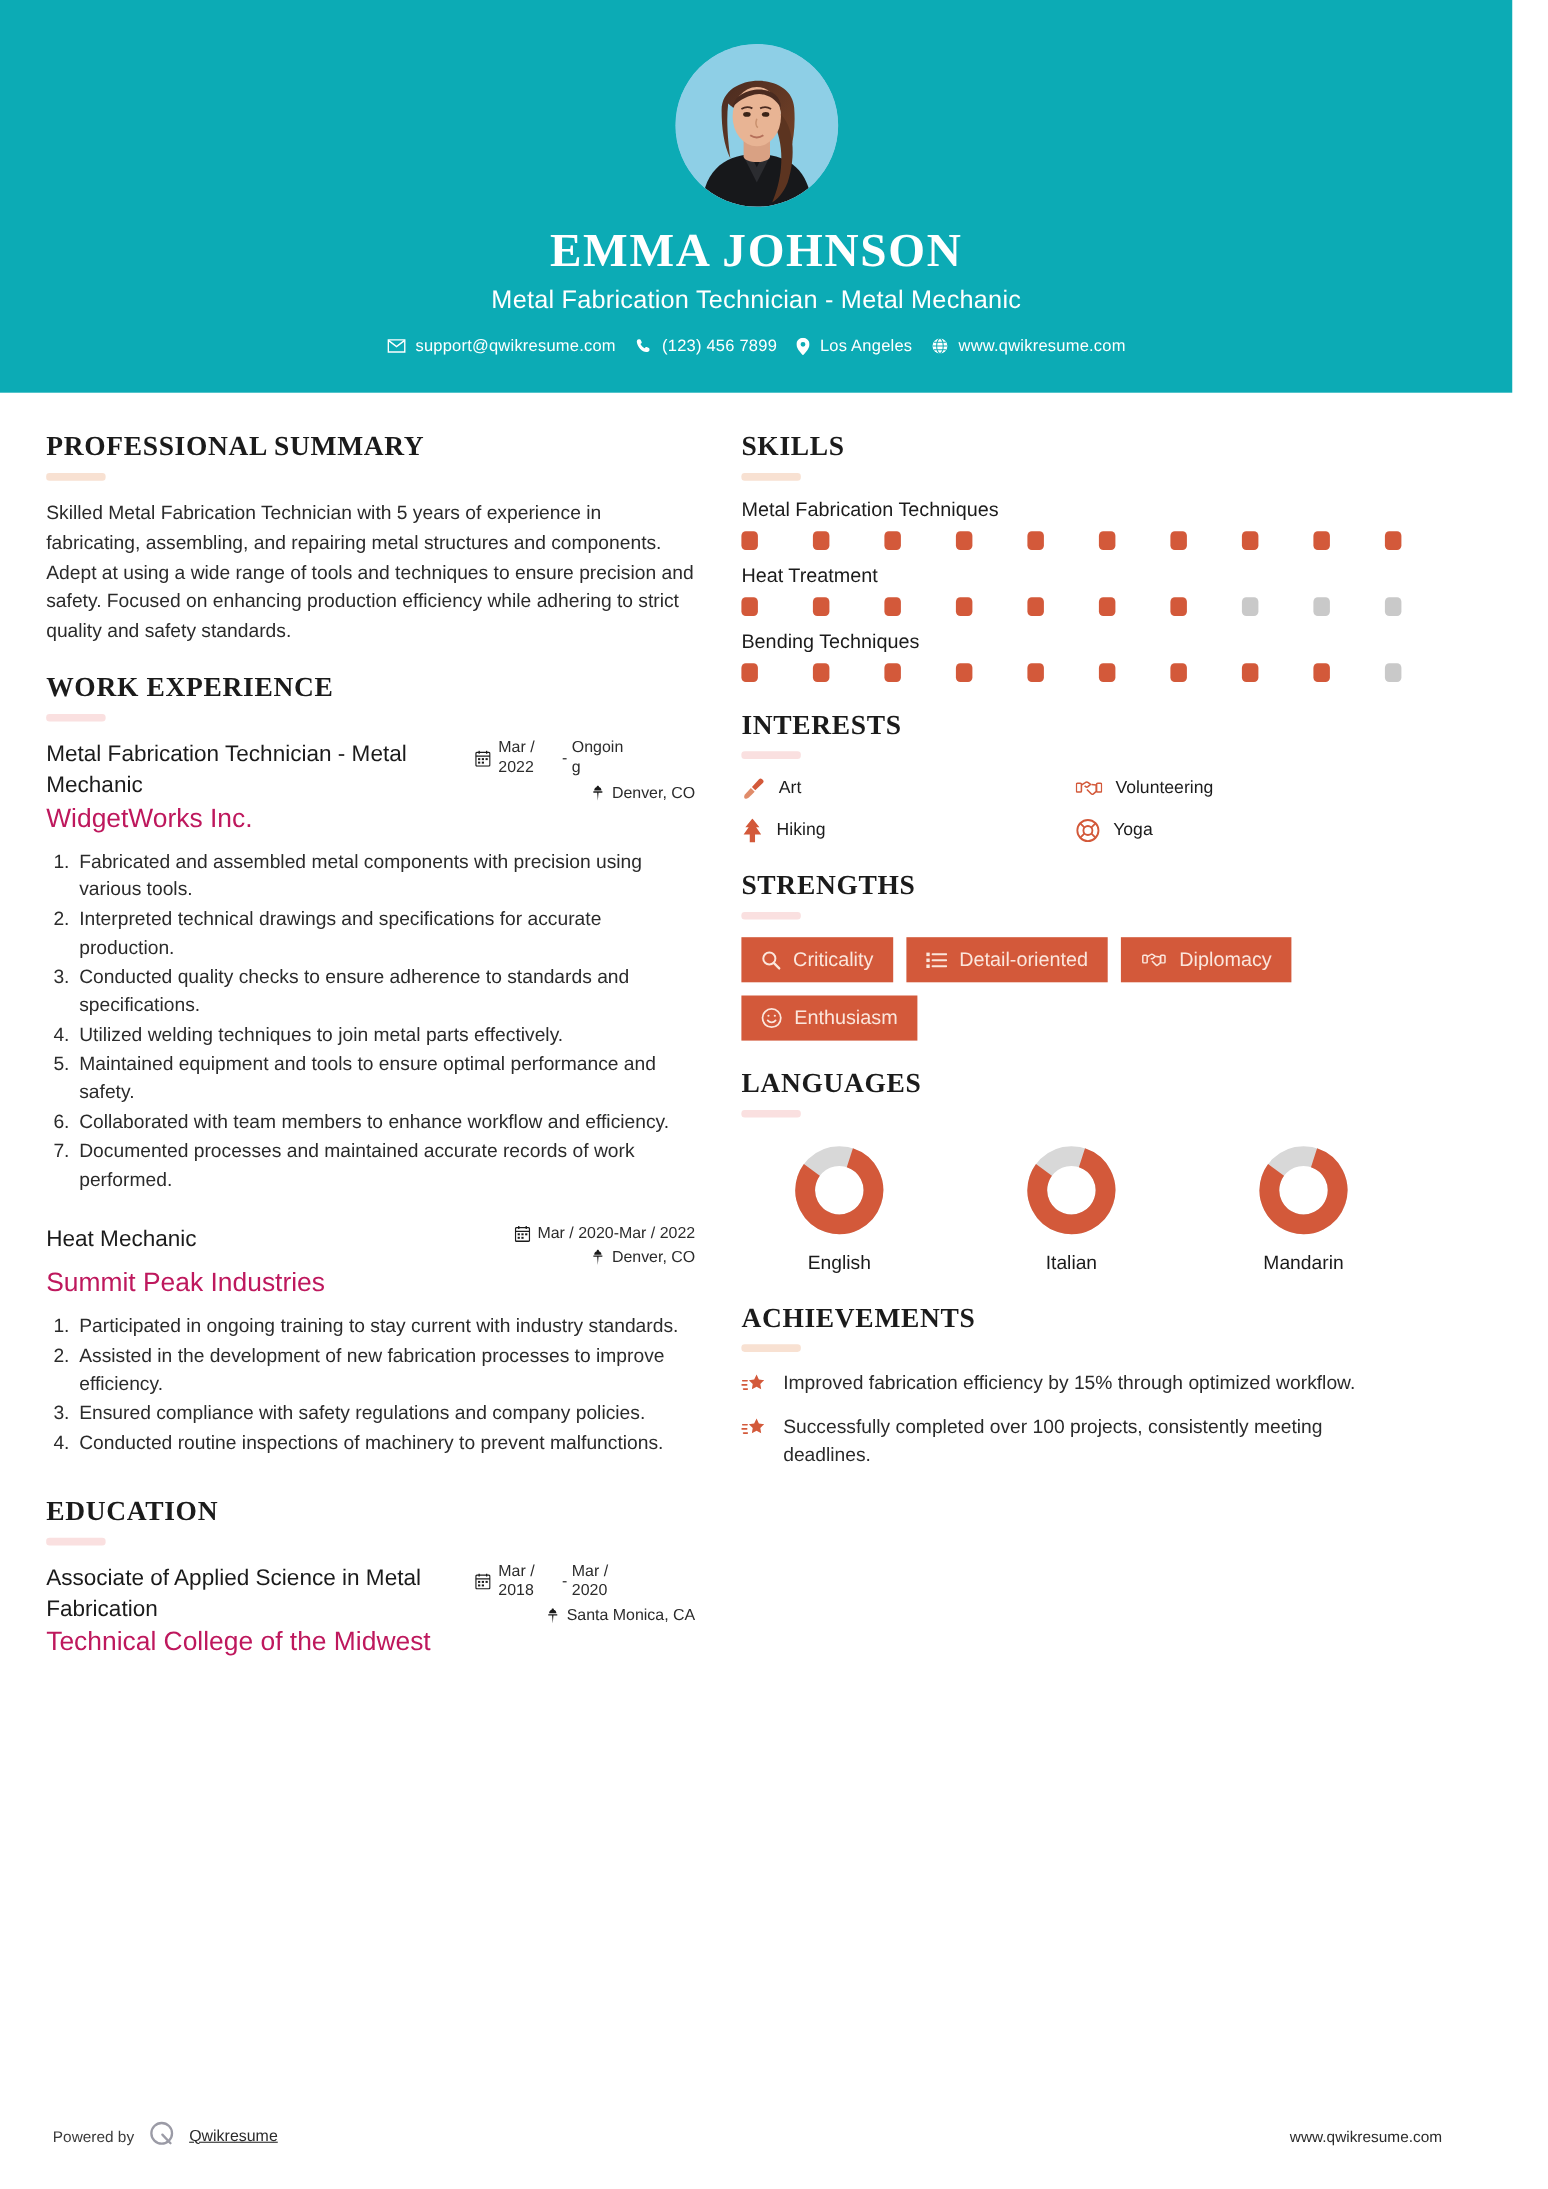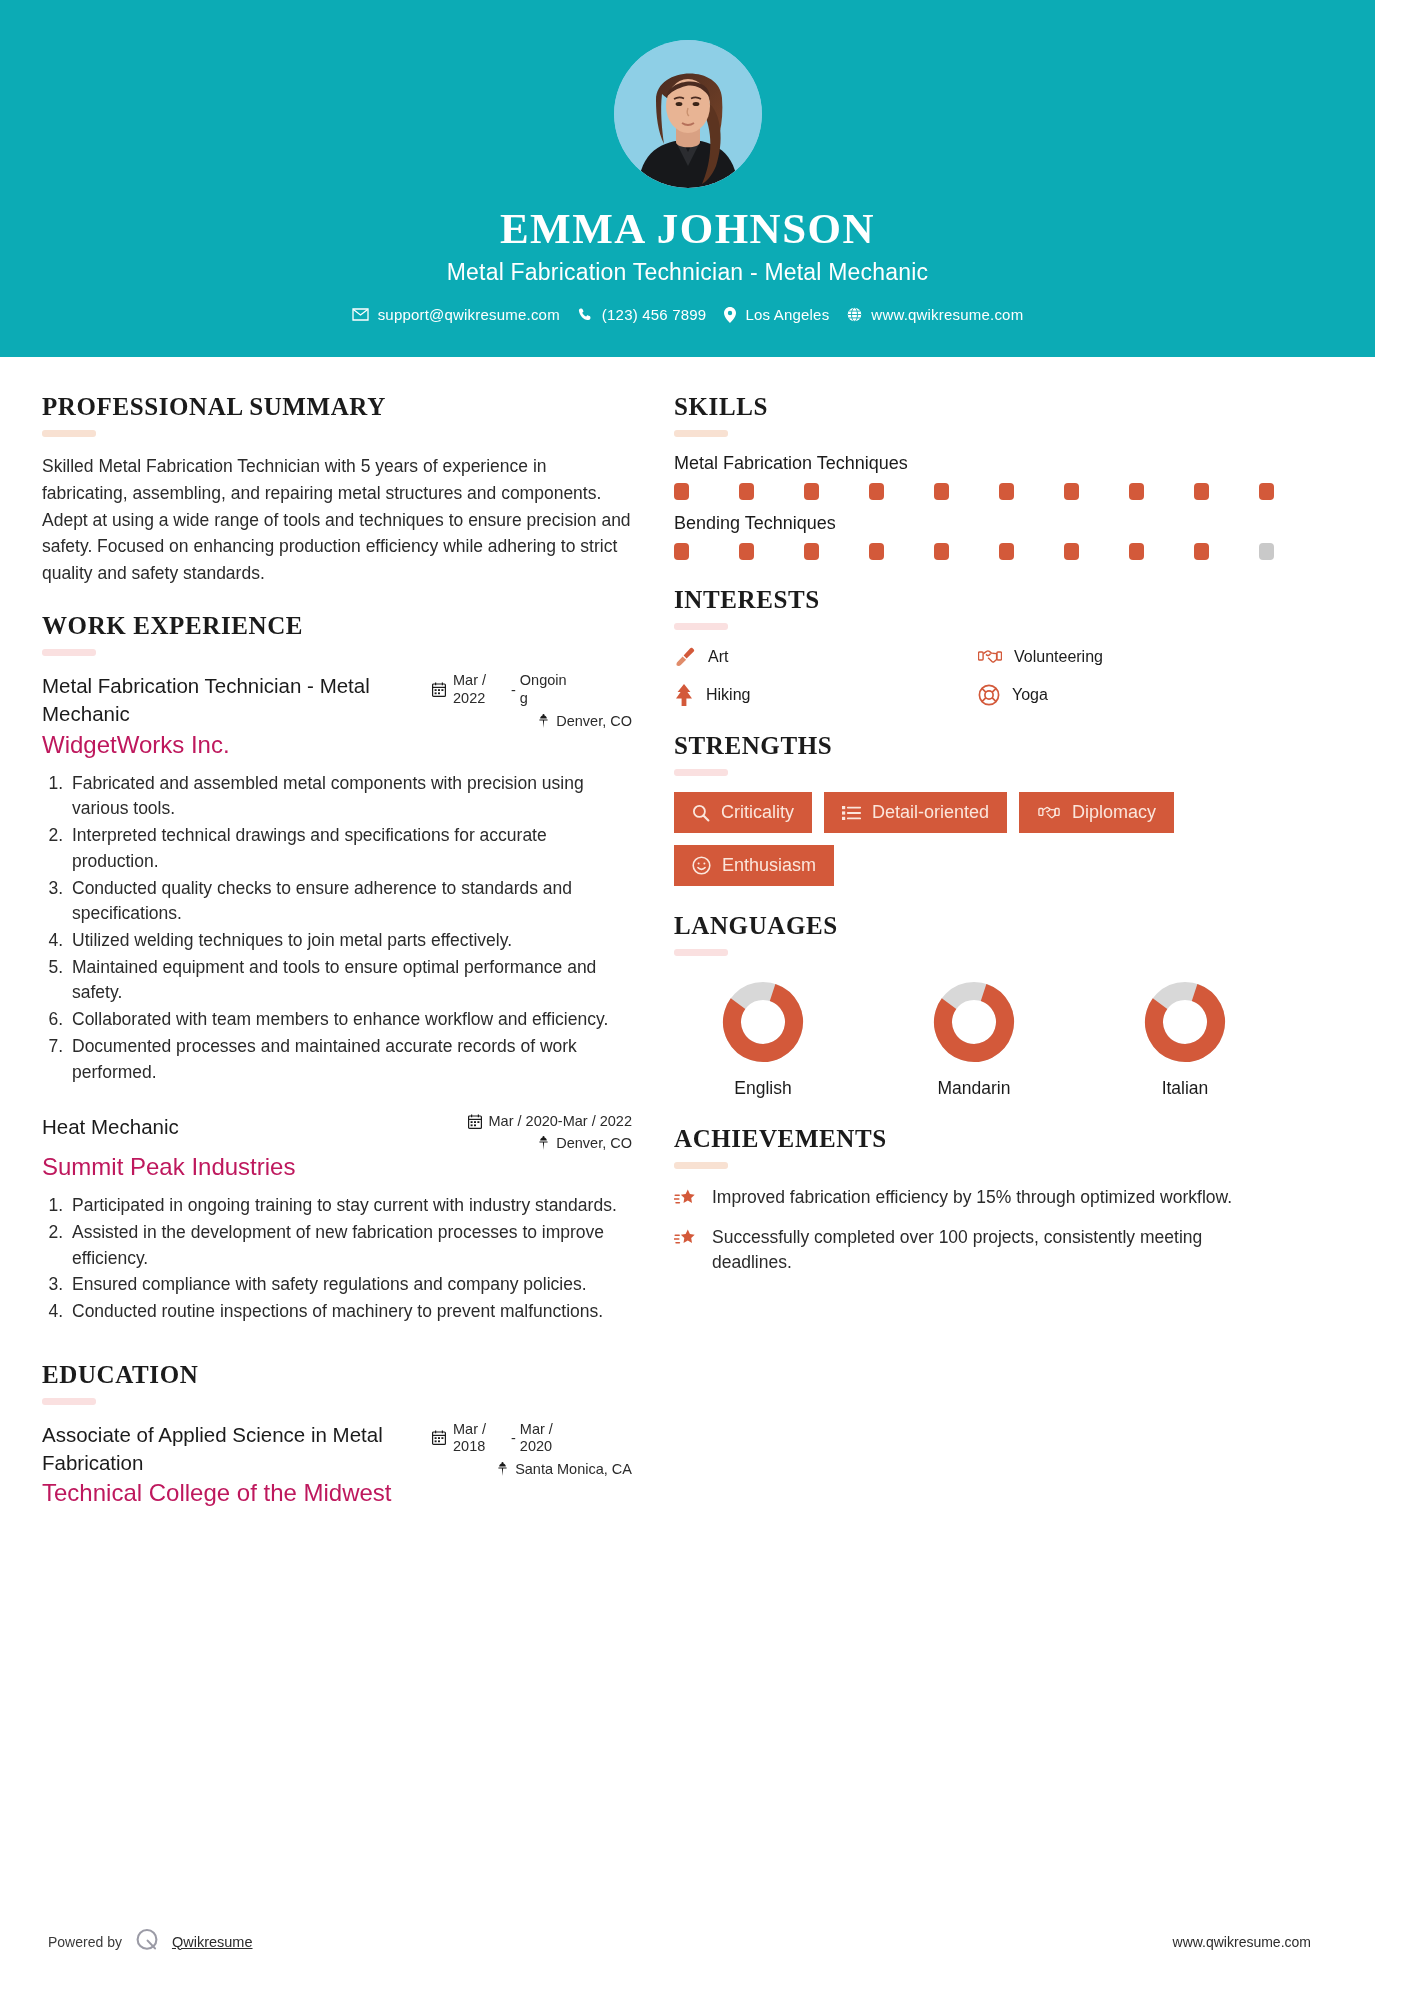--- a/index.html
+++ b/index.html
@@ -467,20 +467,35 @@
                 <span class="dot on"></span>
                 <span class="dot on"></span>
                 <span class="dot on"></span>
                 <span class="dot on"></span>
                 <span class="dot on"></span>
                 <span class="dot on"></span>
                 <span class="dot on"></span>
               </div>
             </div>
             <div class="skill">
+              <div class="skill-name">Heat Treatment</div>
+              <div class="dots">
+                <span class="dot on"></span>
+                <span class="dot on"></span>
+                <span class="dot on"></span>
+                <span class="dot on"></span>
+                <span class="dot on"></span>
+                <span class="dot on"></span>
+                <span class="dot on"></span>
+                <span class="dot"></span>
+                <span class="dot"></span>
+                <span class="dot"></span>
+              </div>
+            </div>
+            <div class="skill">
               <div class="skill-name">Bending Techniques</div>
               <div class="dots">
                 <span class="dot on"></span>
                 <span class="dot on"></span>
                 <span class="dot on"></span>
                 <span class="dot on"></span>
                 <span class="dot on"></span>
                 <span class="dot on"></span>
                 <span class="dot on"></span>
                 <span class="dot on"></span>
@@ -594,28 +609,28 @@
                 <circle cx="42" cy="42" r="31" fill="none" stroke="#D8D8D8" stroke-width="18"></circle>
                 <circle cx="42" cy="42" r="31" fill="none" stroke="#D3593A" stroke-width="18" stroke-dasharray="155.82299561805374 194.77874452256717" transform="rotate(-72 42 42)"></circle>
               </svg>
               <div class="lang-name">English</div>
             </div>
             <div class="lang">
               <svg width="84" height="84" viewBox="0 0 84 84">
                 <circle cx="42" cy="42" r="31" fill="none" stroke="#D8D8D8" stroke-width="18"></circle>
                 <circle cx="42" cy="42" r="31" fill="none" stroke="#D3593A" stroke-width="18" stroke-dasharray="155.82299561805374 194.77874452256717" transform="rotate(-72 42 42)"></circle>
               </svg>
-              <div class="lang-name">Mandarin</div>
+              <div class="lang-name">Italian</div>
             </div>
             <div class="lang">
               <svg width="84" height="84" viewBox="0 0 84 84">
                 <circle cx="42" cy="42" r="31" fill="none" stroke="#D8D8D8" stroke-width="18"></circle>
                 <circle cx="42" cy="42" r="31" fill="none" stroke="#D3593A" stroke-width="18" stroke-dasharray="155.82299561805374 194.77874452256717" transform="rotate(-72 42 42)"></circle>
               </svg>
-              <div class="lang-name">Italian</div>
+              <div class="lang-name">Mandarin</div>
             </div>
           </div>
       </div>
 
       <div class="sec">
         <div class="sec-title">ACHIEVEMENTS</div>
         <div class="sec-rule"></div>
         <div class="ach">
           <span>
             <svg width="24" height="22" viewBox="0 0 24 22">

